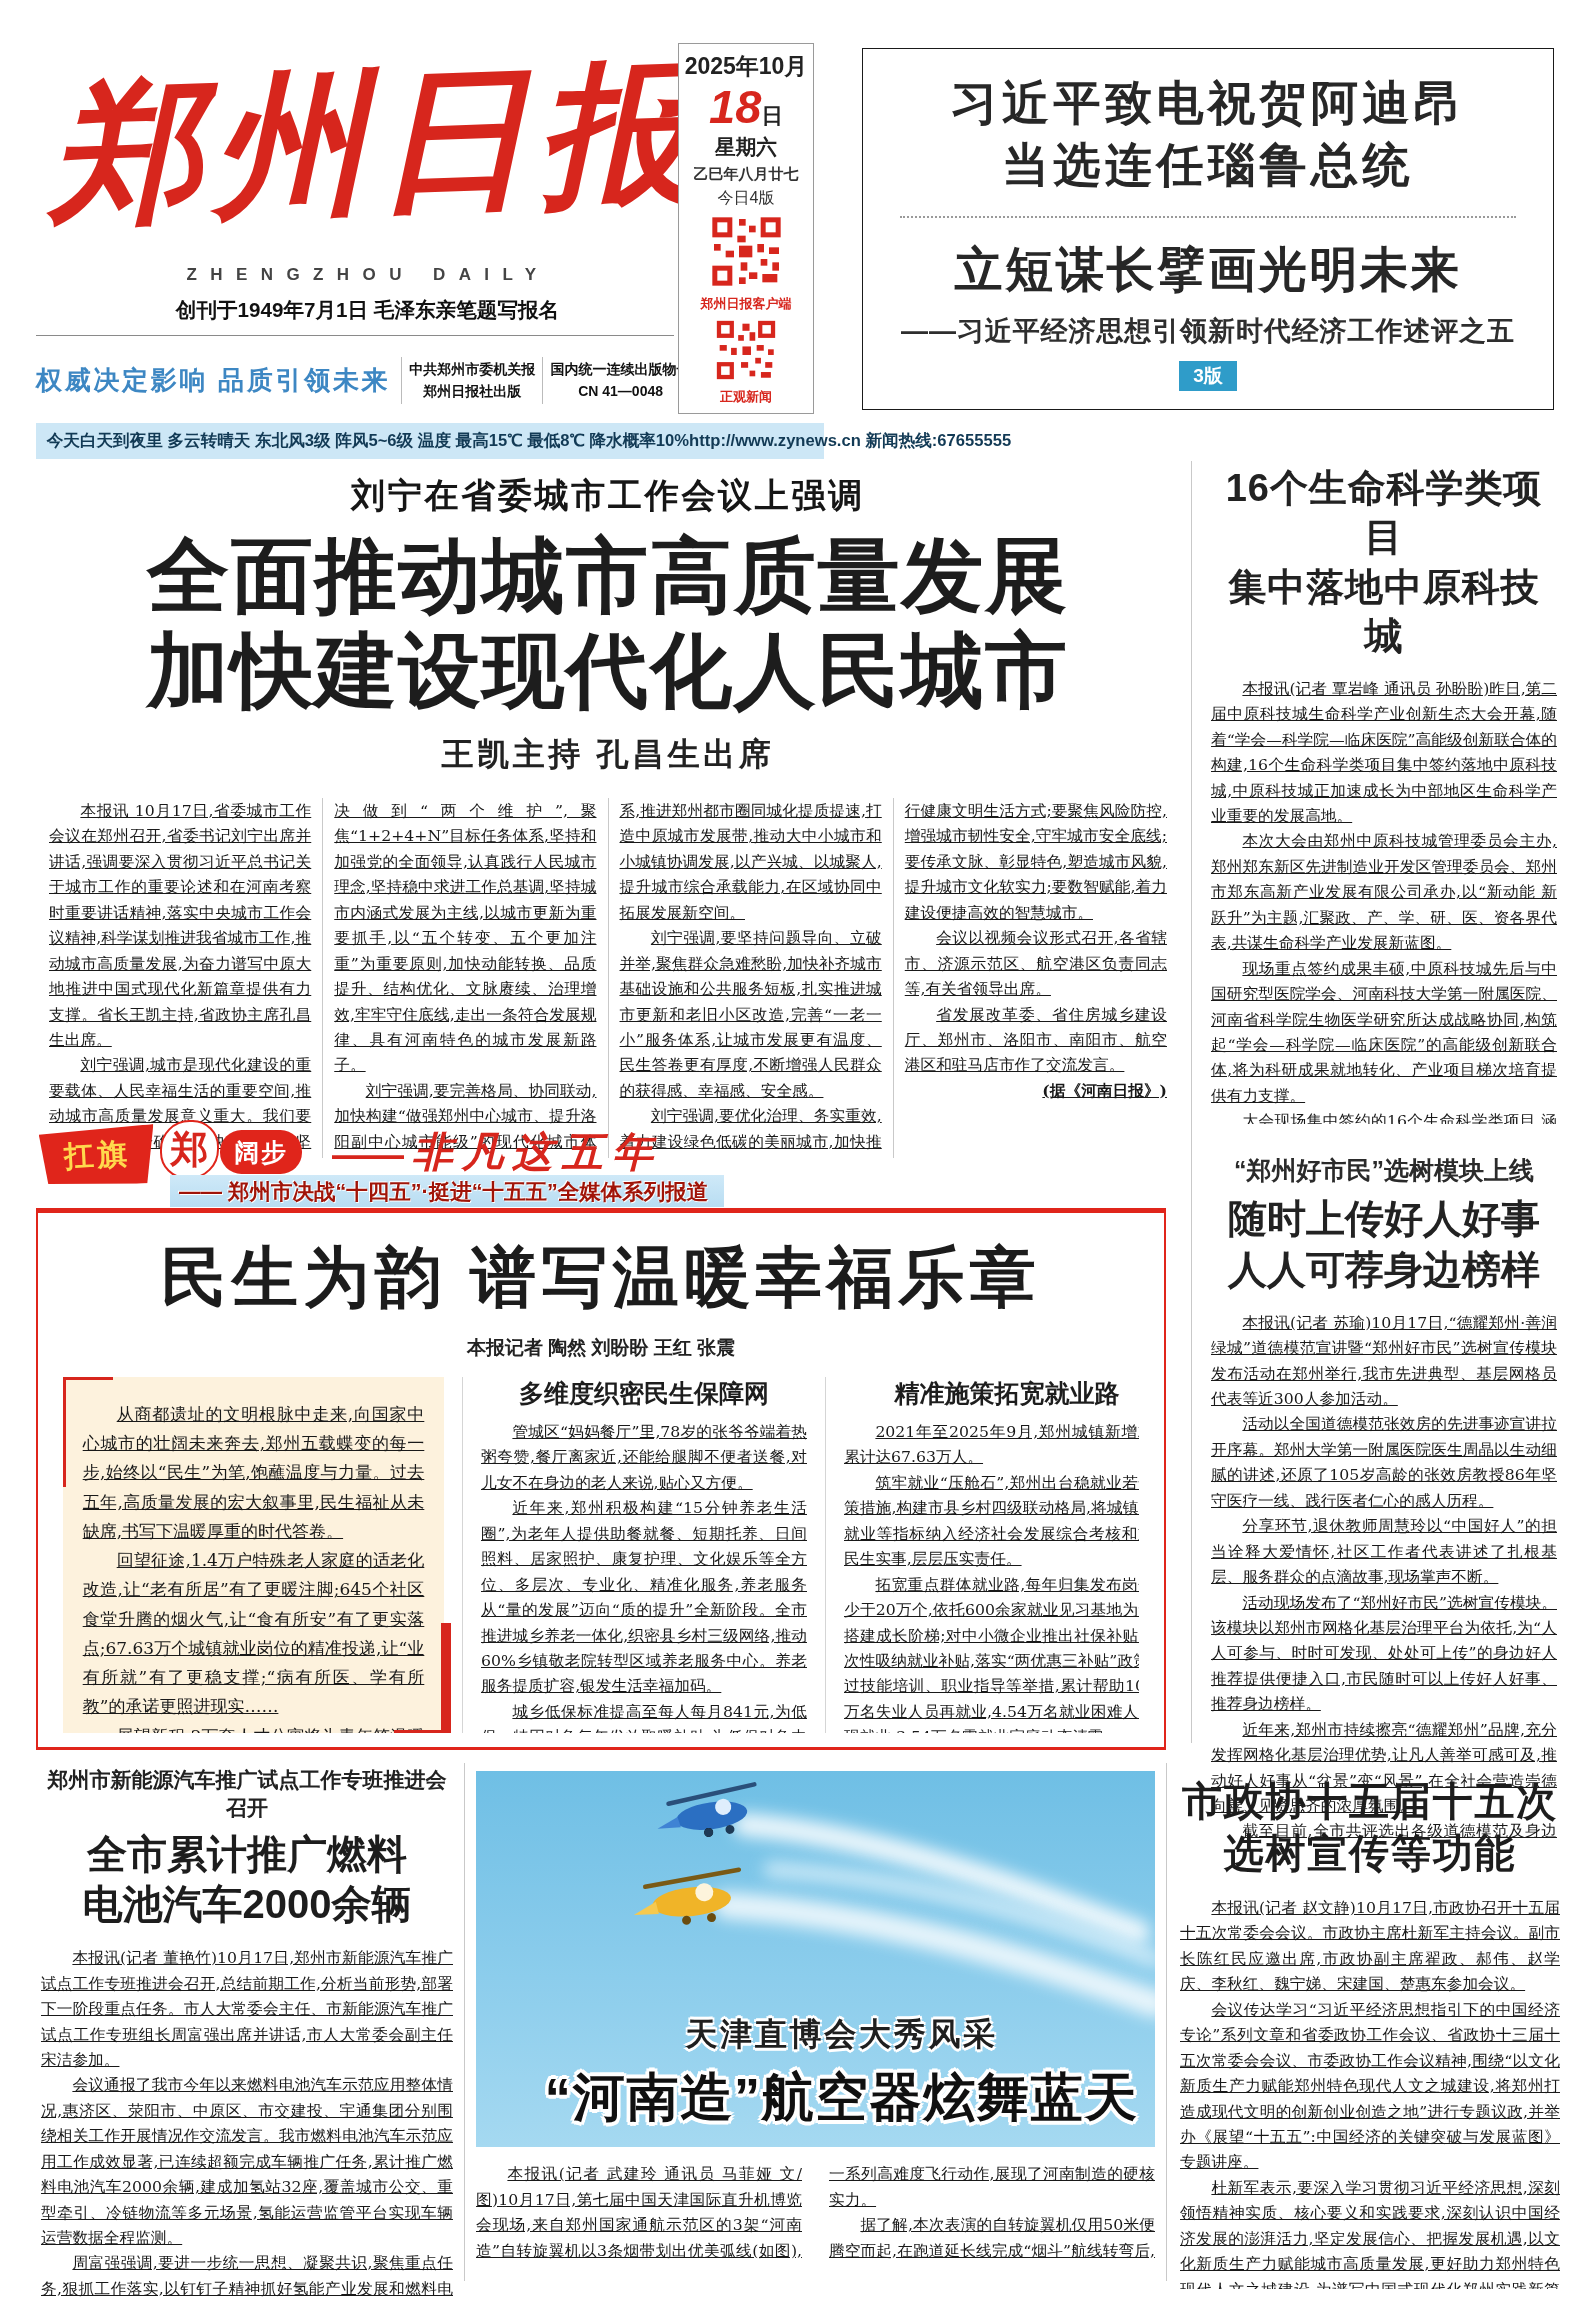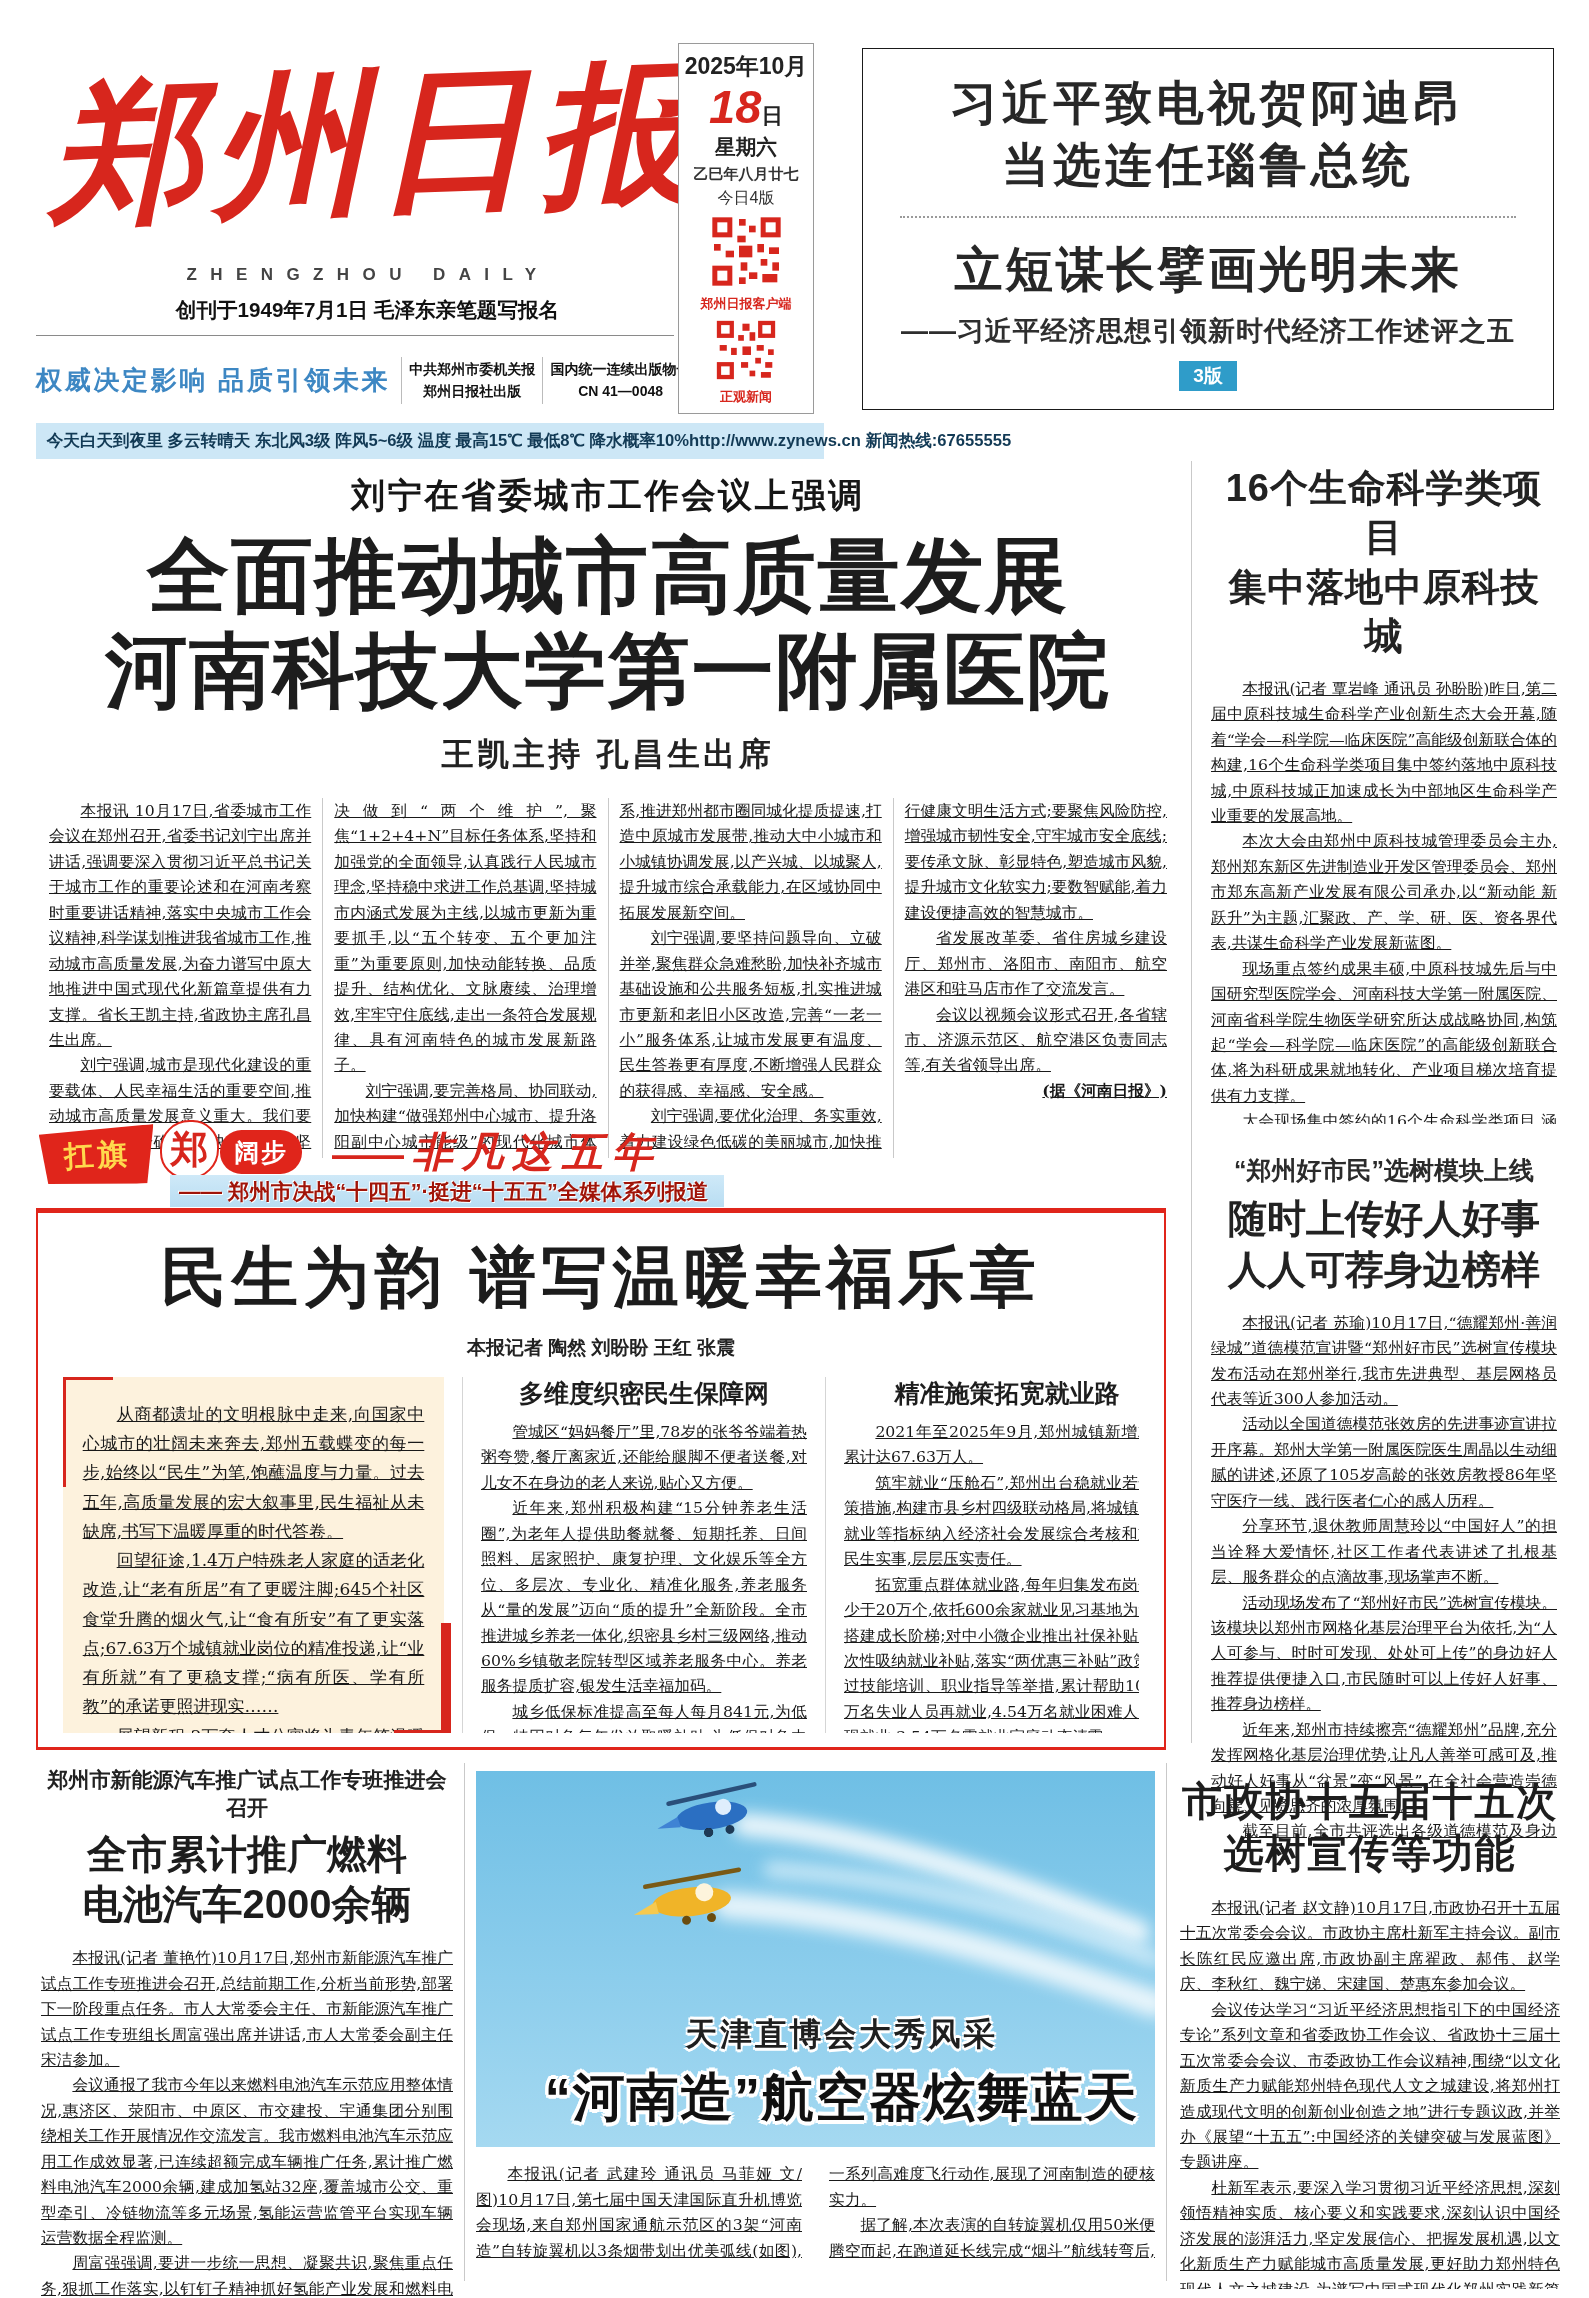--- a/index.html
+++ b/index.html
@@ -220,32 +220,32 @@
       <div class="tr-h2">立短谋长擘画光明未来</div>
       <div class="tr-sub">——习近平经济思想引领新时代经济工作述评之五</div>
       <div><span class="tr-badge">3版</span></div>
     </div>
   </div>
 
   <div class="lead">
     <div class="lead-kicker">刘宁在省委城市工作会议上强调</div>
     <div class="lead-title">
       <div>全面推动城市高质量发展</div>
-      <div>河南科技大学第一附属医院</div>
+      <div>加快建设现代化人民城市</div>
     </div>
     <div class="lead-deck">王凯主持 孔昌生出席</div>
     <div class="lead-body bodytext">
       <div>
           <p>本报讯 10月17日,省委城市工作会议在郑州召开,省委书记刘宁出席并讲话,强调要深入贯彻习近平总书记关于城市工作的重要论述和在河南考察时重要讲话精神,落实中央城市工作会议精神,科学谋划推进我省城市工作,推动城市高质量发展,为奋力谱写中原大地推进中国式现代化新篇章提供有力支撑。省长王凯主持,省政协主席孔昌生出席。</p>
           <p>刘宁强调,城市是现代化建设的重要载体、人民幸福生活的重要空间,推动城市高质量发展意义重大。我们要深刻领悟“两个确立”的决定性意义,坚决做到“两个维护”,聚焦“1+2+4+N”目标任务体系,坚持和加强党的全面领导,认真践行人民城市理念,坚持稳中求进工作总基调,坚持城市内涵式发展为主线,以城市更新为重要抓手,以“五个转变、五个更加注重”为重要原则,加快动能转换、品质提升、结构优化、文脉赓续、治理增效,牢牢守住底线,走出一条符合发展规律、具有河南特色的城市发展新路子。</p>
           <p>刘宁强调,要完善格局、协同联动,加快构建“做强郑州中心城市、提升洛阳副中心城市能级”的现代化城市体系,推进郑州都市圈同城化提质提速,打造中原城市发展带,推动大中小城市和小城镇协调发展,以产兴城、以城聚人,提升城市综合承载能力,在区域协同中拓展发展新空间。</p>
           <p>刘宁强调,要坚持问题导向、立破并举,聚焦群众急难愁盼,加快补齐城市基础设施和公共服务短板,扎实推进城市更新和老旧小区改造,完善“一老一小”服务体系,让城市发展更有温度、民生答卷更有厚度,不断增强人民群众的获得感、幸福感、安全感。</p>
           <p>刘宁强调,要优化治理、务实重效,着力建设绿色低碳的美丽城市,加快推行健康文明生活方式;要聚焦风险防控,增强城市韧性安全,守牢城市安全底线;要传承文脉、彰显特色,塑造城市风貌,提升城市文化软实力;要数智赋能,着力建设便捷高效的智慧城市。</p>
+          <p>会议以视频会议形式召开,各省辖市、济源示范区、航空港区负责同志等,有关省领导出席。</p>
           <p>省发展改革委、省住房城乡建设厅、郑州市、洛阳市、南阳市、航空港区和驻马店市作了交流发言。</p>
-          <p>会议以视频会议形式召开,各省辖市、济源示范区、航空港区负责同志等,有关省领导出席。</p>
         </div>
       <p class="attribution">(据《河南日报》)</p>
     </div>
   </div>
 
   <div class="vline" style="left:1191px; top:461px; height:1282px;"></div>
 
   <div class="right-rail">
     <div class="rr-title">
       <div>16个生命科学类项目</div>

